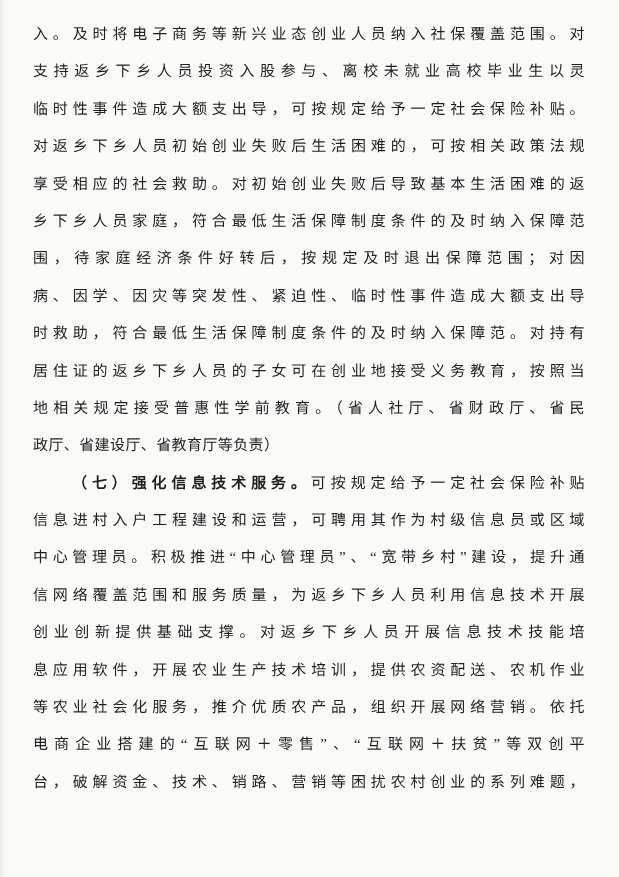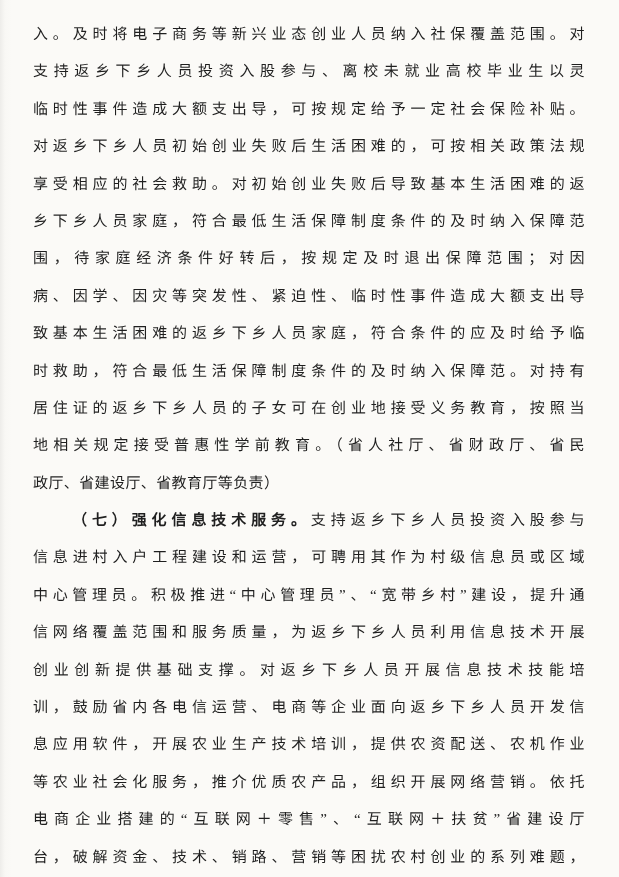--- a/index.html
+++ b/index.html
@@ -46,30 +46,28 @@
 
 <div class="page">
   <div class="line">入。及时将电子商务等新兴业态创业人员纳入社保覆盖范围。对</div>
   <div class="line">支持返乡下乡人员投资入股参与、离校未就业高校毕业生以灵</div>
   <div class="line">临时性事件造成大额支出导，可按规定给予一定社会保险补贴。</div>
   <div class="line">对返乡下乡人员初始创业失败后生活困难的，可按相关政策法规</div>
   <div class="line">享受相应的社会救助。对初始创业失败后导致基本生活困难的返</div>
   <div class="line">乡下乡人员家庭，符合最低生活保障制度条件的及时纳入保障范</div>
   <div class="line">围，待家庭经济条件好转后，按规定及时退出保障范围；对因</div>
   <div class="line">病、因学、因灾等突发性、紧迫性、临时性事件造成大额支出导</div>
-  <div class="line">致基本生活困难的返乡下乡人员家庭，符合条件的应及时给予临</div>
   <div class="line">时救助，符合最低生活保障制度条件的及时纳入保障范。对持有</div>
   <div class="line">居住证的返乡下乡人员的子女可在创业地接受义务教育，按照当</div>
   <div class="line">地相关规定接受普惠性学前教育。（省人社厅、省财政厅、省民</div>
   <div class="line no-stretch">政厅、省建设厅、省教育厅等负责）</div>
   <div class="line indent">
-    <span class="kai">（七）</span><span class="kai">强化信息技术服务。</span><span>支持返乡下乡人员投资入股参与</span>
+    <span class="kai">（七）</span><span class="kai">强化信息技术服务。</span><span>可按规定给予一定社会保险补贴</span>
   </div>
   <div class="line">信息进村入户工程建设和运营，可聘用其作为村级信息员或区域</div>
   <div class="line">中心管理员。积极推进“中心管理员”、“宽带乡村”建设，提升通</div>
   <div class="line">信网络覆盖范围和服务质量，为返乡下乡人员利用信息技术开展</div>
   <div class="line">创业创新提供基础支撑。对返乡下乡人员开展信息技术技能培</div>
-  <div class="line">训，鼓励省内各电信运营、电商等企业面向返乡下乡人员开发信</div>
   <div class="line">息应用软件，开展农业生产技术培训，提供农资配送、农机作业</div>
   <div class="line">等农业社会化服务，推介优质农产品，组织开展网络营销。依托</div>
-  <div class="line">电商企业搭建的“互联网＋零售”、“互联网＋扶贫”省建设厅</div>
+  <div class="line">电商企业搭建的“互联网＋零售”、“互联网＋扶贫”等双创平</div>
   <div class="line">台，破解资金、技术、销路、营销等困扰农村创业的系列难题，</div>
 </div>
 
 </body></html>

